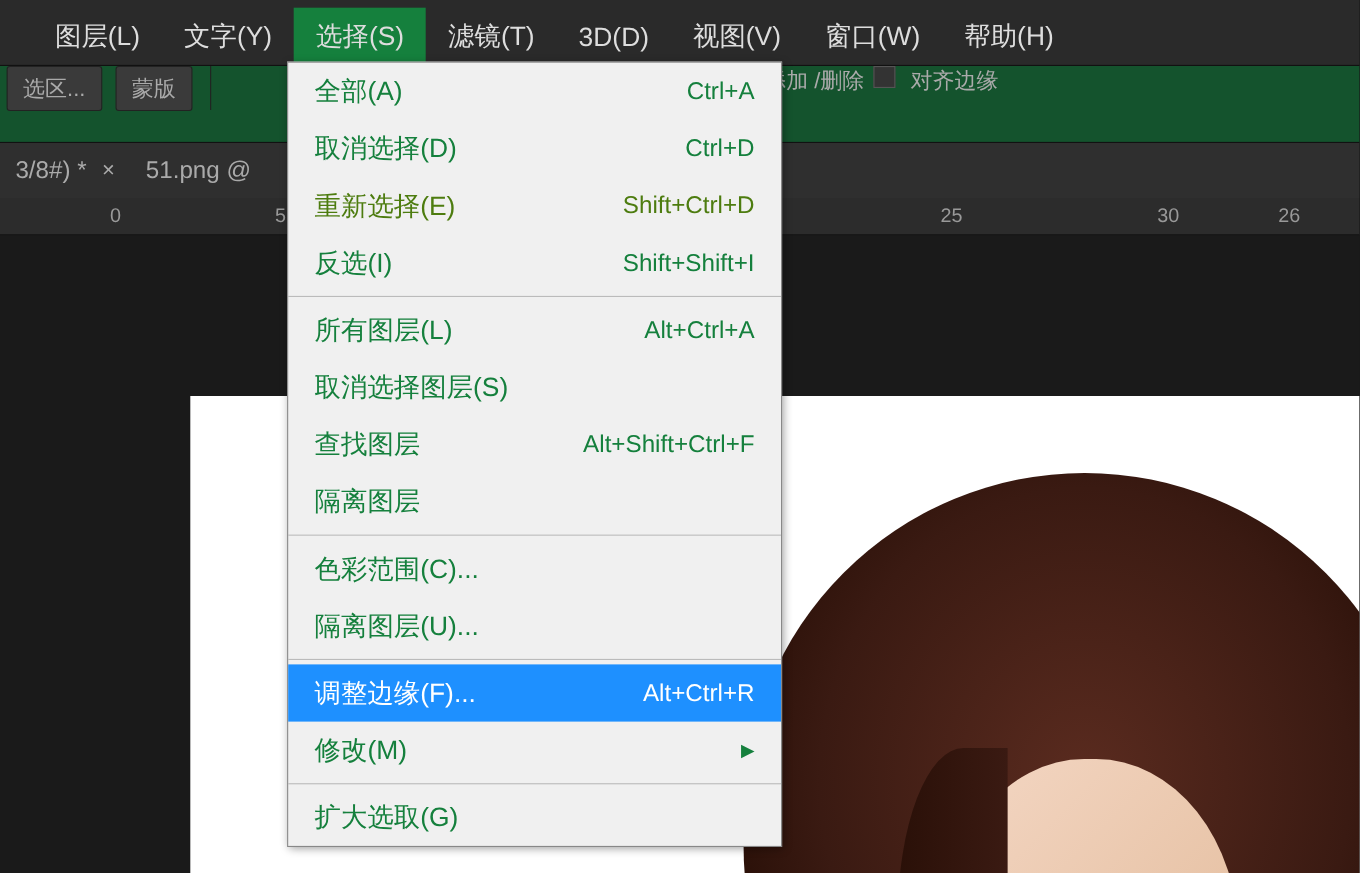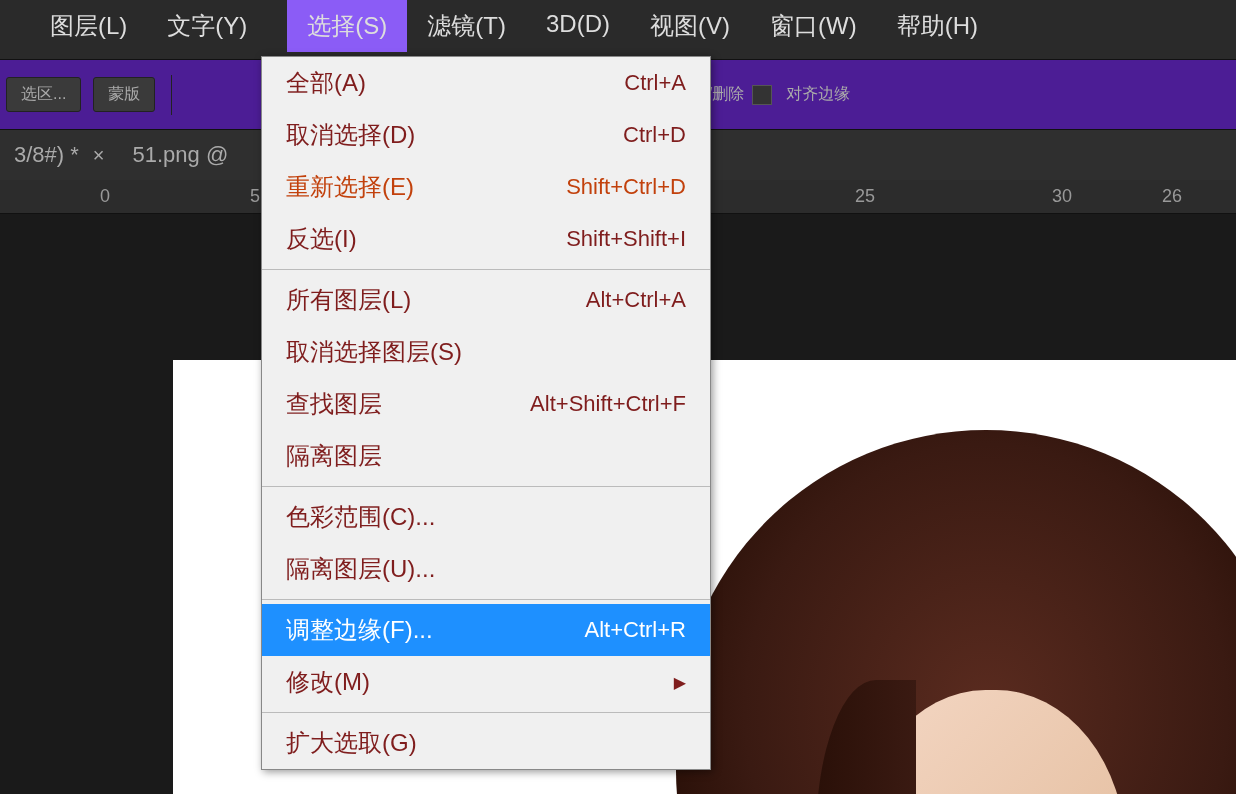--- a/index.html
+++ b/index.html
@@ -1,22 +1,22 @@
 <!DOCTYPE html>
 <html><head>
 <meta charset="utf-8">
 <style>
 * { margin: 0; padding: 0; box-sizing: border-box; font-family: "Microsoft YaHei", sans-serif; }
 body { background: #1a1a1a; width: 1236px; height: 794px; overflow: hidden; position: relative; color: #ccc; }
 
-.menubar { height: 60px; background: #2a2a2a; display: flex; align-items: flex-start; padding-left: 30px; border-bottom: 1px solid #111; }
+.menubar { height: 60px; background: #2a2a2a; display: flex; align-items: flex-end; padding-left: 30px; border-bottom: 1px solid #111; }
 .menubar .menu-item { padding: 10px 20px; font-size: 24px; color: #ddd; cursor: pointer; }
-.menubar .menu-item.active { background: #8b5cf6; margin-left: 20px; }
+.menubar .menu-item.active { background: #15803d; }
 
-.toolbar { height: 70px; background: #4c1d95; display: flex; align-items: center; padding-left: 0; border-bottom: 1px solid #111; font-size: 16px; color: #aaa; }
+.toolbar { height: 70px; background: #14532d; display: flex; align-items: flex-start; padding-left: 0; border-bottom: 1px solid #111; font-size: 20px; color: #aaa; }
 .toolbar .btn { border: 1px solid #222; padding: 6px 14px; margin: 0 6px; border-radius: 3px; background: #3a3a3a; cursor: pointer; }
 .toolbar .sep { width: 1px; height: 40px; background: #222; margin: 0 10px; }
 .toolbar .lbl { margin: 0 8px; }
 .toolbar .chk { width: 20px; height: 20px; border: 1px solid #555; background: #333; display: inline-block; margin-right: 6px; vertical-align: middle; }
 
 .tabs { height: 50px; background: #2f2f2f; display: flex; align-items: center; font-size: 22px; color: #aaa; padding-left: 0; }
 .tabs .tab { padding: 10px 14px; display: flex; align-items: center; }
 .tabs .tab .close { margin-left: 14px; font-size: 20px; }
 
 .ruler { height: 34px; background: #2c2c2c; position: relative; border-bottom: 1px solid #111; }
@@ -24,22 +24,22 @@
 
 .canvas-area { position: absolute; top: 214px; left: 0; right: 0; bottom: 0; background: #1a1a1a; }
 .document { position: absolute; left: 173px; top: 146px; right: 0; bottom: 0; background: #fff; overflow: hidden; }
 
 .portrait { position: absolute; right: -60px; top: 70px; width: 620px; height: 620px; }
 .hair { position: absolute; top: 0; left: 0; width: 620px; height: 620px; background: radial-gradient(ellipse at 50% 45%, #5a2b1f 0%, #3a1a12 55%, #2a1008 75%, #1a0804 100%); border-radius: 50% 50% 45% 45%; }
 .face { position: absolute; top: 260px; left: 180px; width: 270px; height: 340px; background: linear-gradient(135deg, #f4d7c4 0%, #e8c4a8 60%, #d4a888 100%); border-radius: 48% 48% 42% 42%; }
 .hair-front { position: absolute; top: 250px; left: 140px; width: 100px; height: 260px; background: linear-gradient(90deg, #2a1008 0%, #3a1a12 100%); border-radius: 60% 0 0 30%; }
 
 .dropdown { position: absolute; left: 261px; top: 56px; width: 450px; background: #f0f0f0; border: 1px solid #888; box-shadow: 2px 2px 8px rgba(0,0,0,0.4); z-index: 100; }
-.dropdown .item { display: flex; justify-content: space-between; align-items: center; padding: 10px 24px; font-size: 24px; color: #7f1d1d; cursor: pointer; }
-.dropdown .item.disabled { color: #c2410c; }
+.dropdown .item { display: flex; justify-content: space-between; align-items: center; padding: 10px 24px; font-size: 24px; color: #15803d; cursor: pointer; }
+.dropdown .item.disabled { color: #4d7c0f; }
 .dropdown .item.highlighted { background: #1e90ff; color: #fff; }
 .dropdown .item .lbl-text { flex: 1; }
 .dropdown .item .shortcut { font-size: 22px; }
 .dropdown .item .arrow { font-size: 16px; }
 .dropdown hr { border: none; border-top: 1px solid #bbb; margin: 4px 0; }
 </style>
 </head>
 <body>
 
 <div class="menubar">

